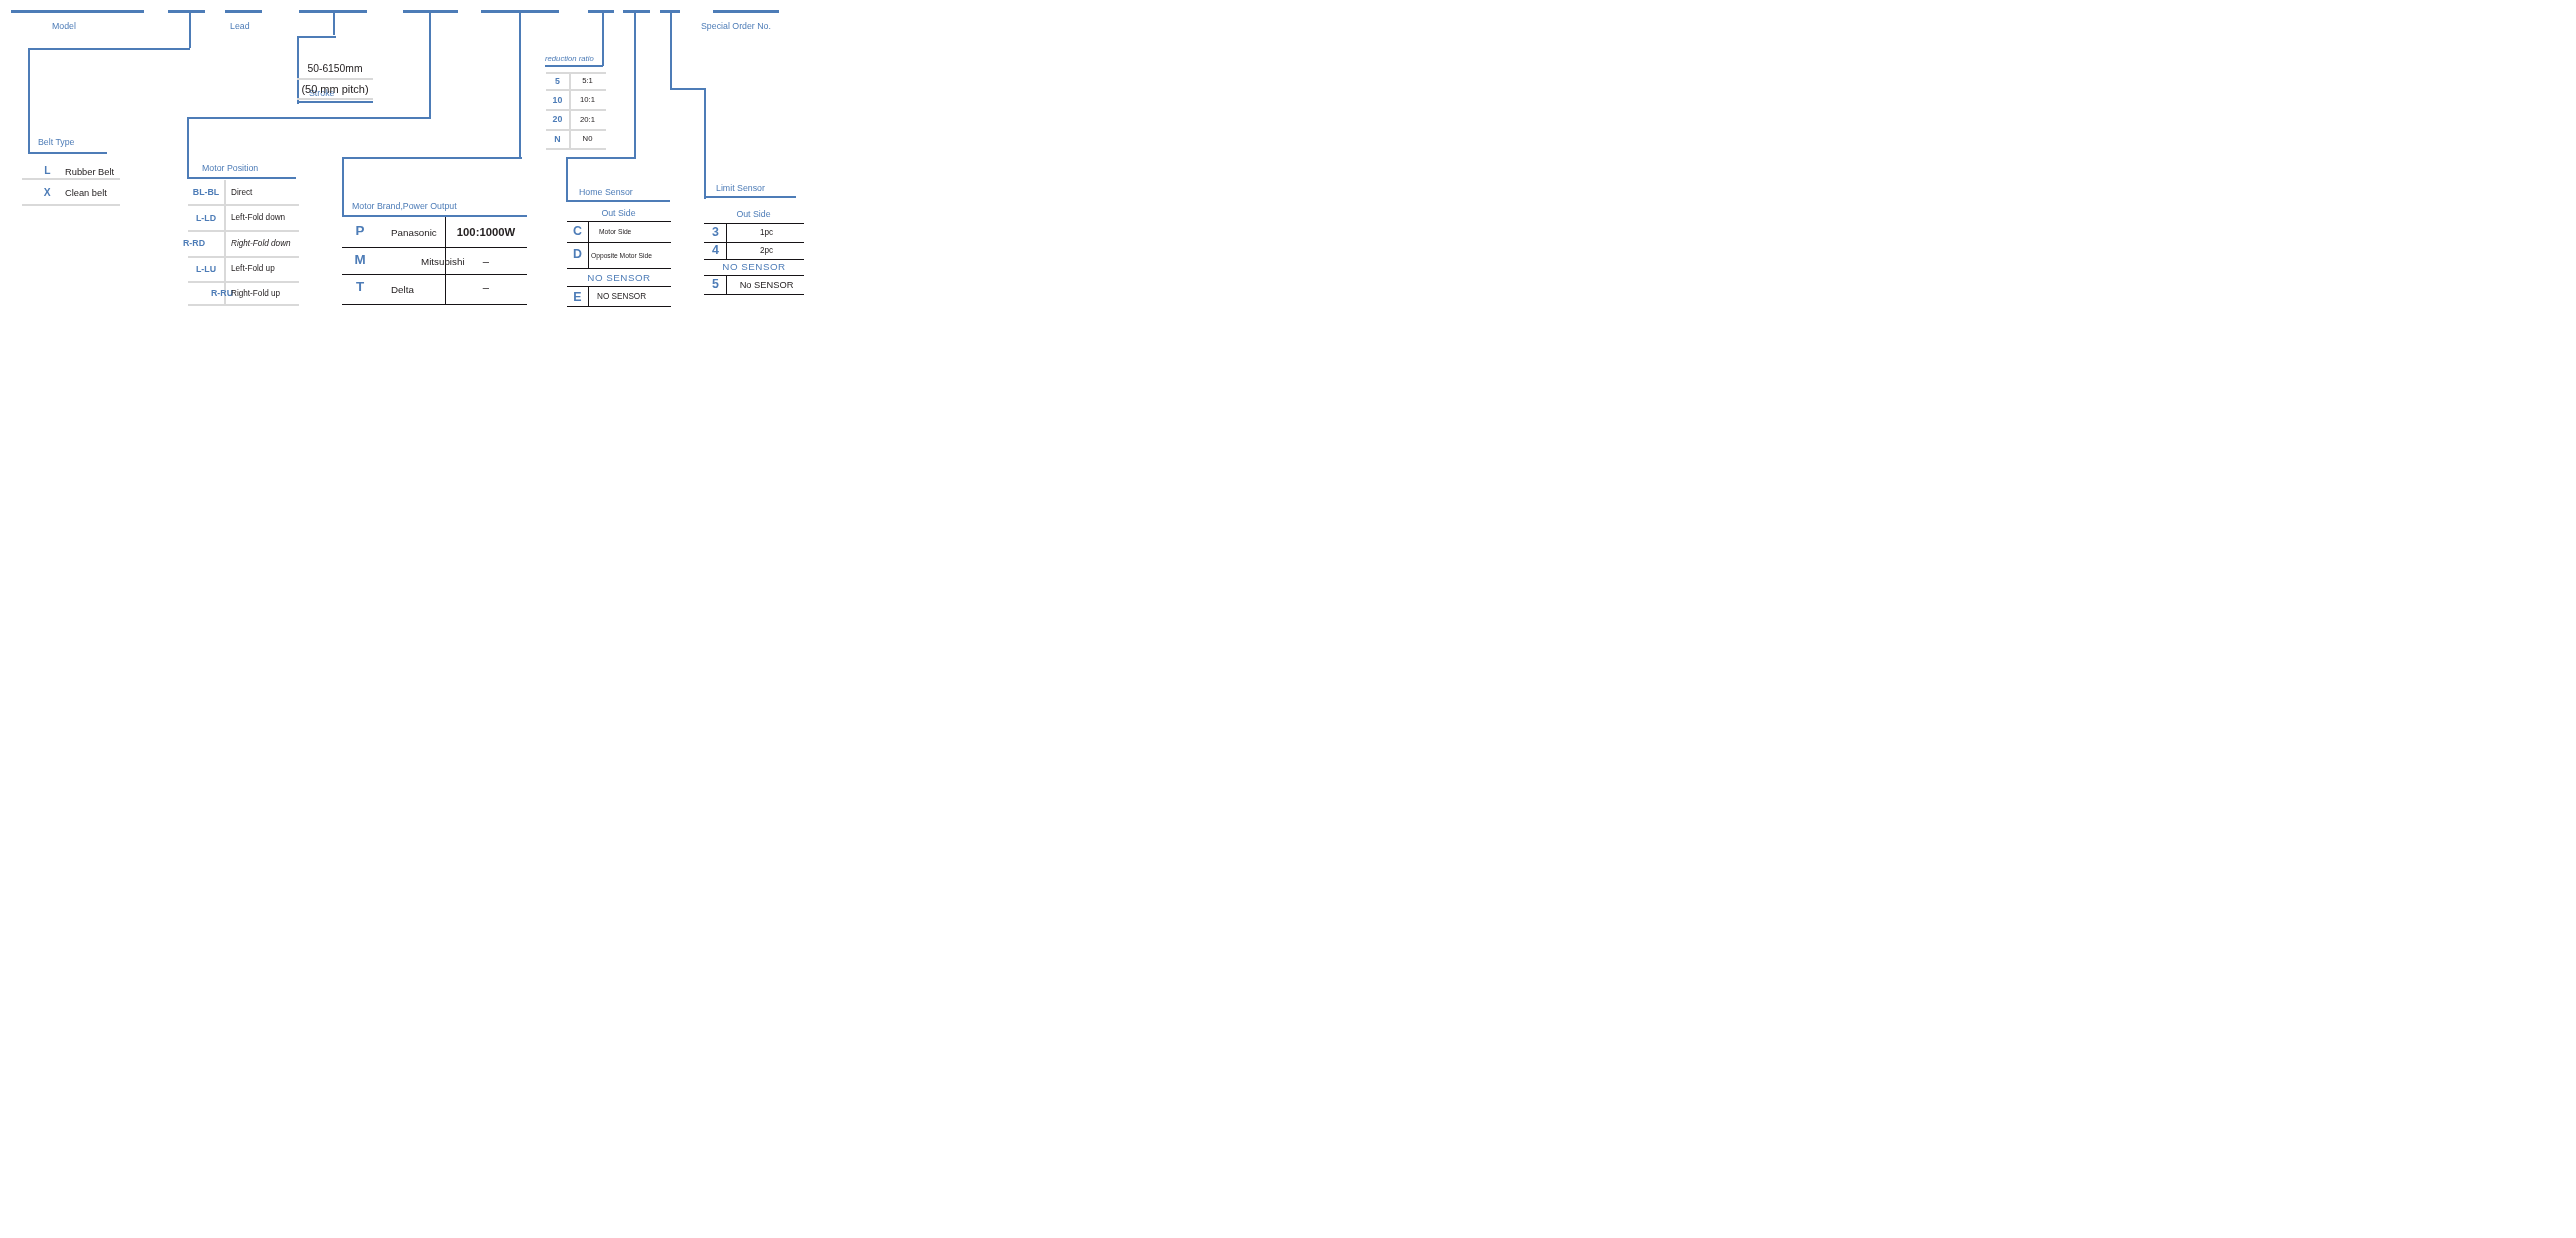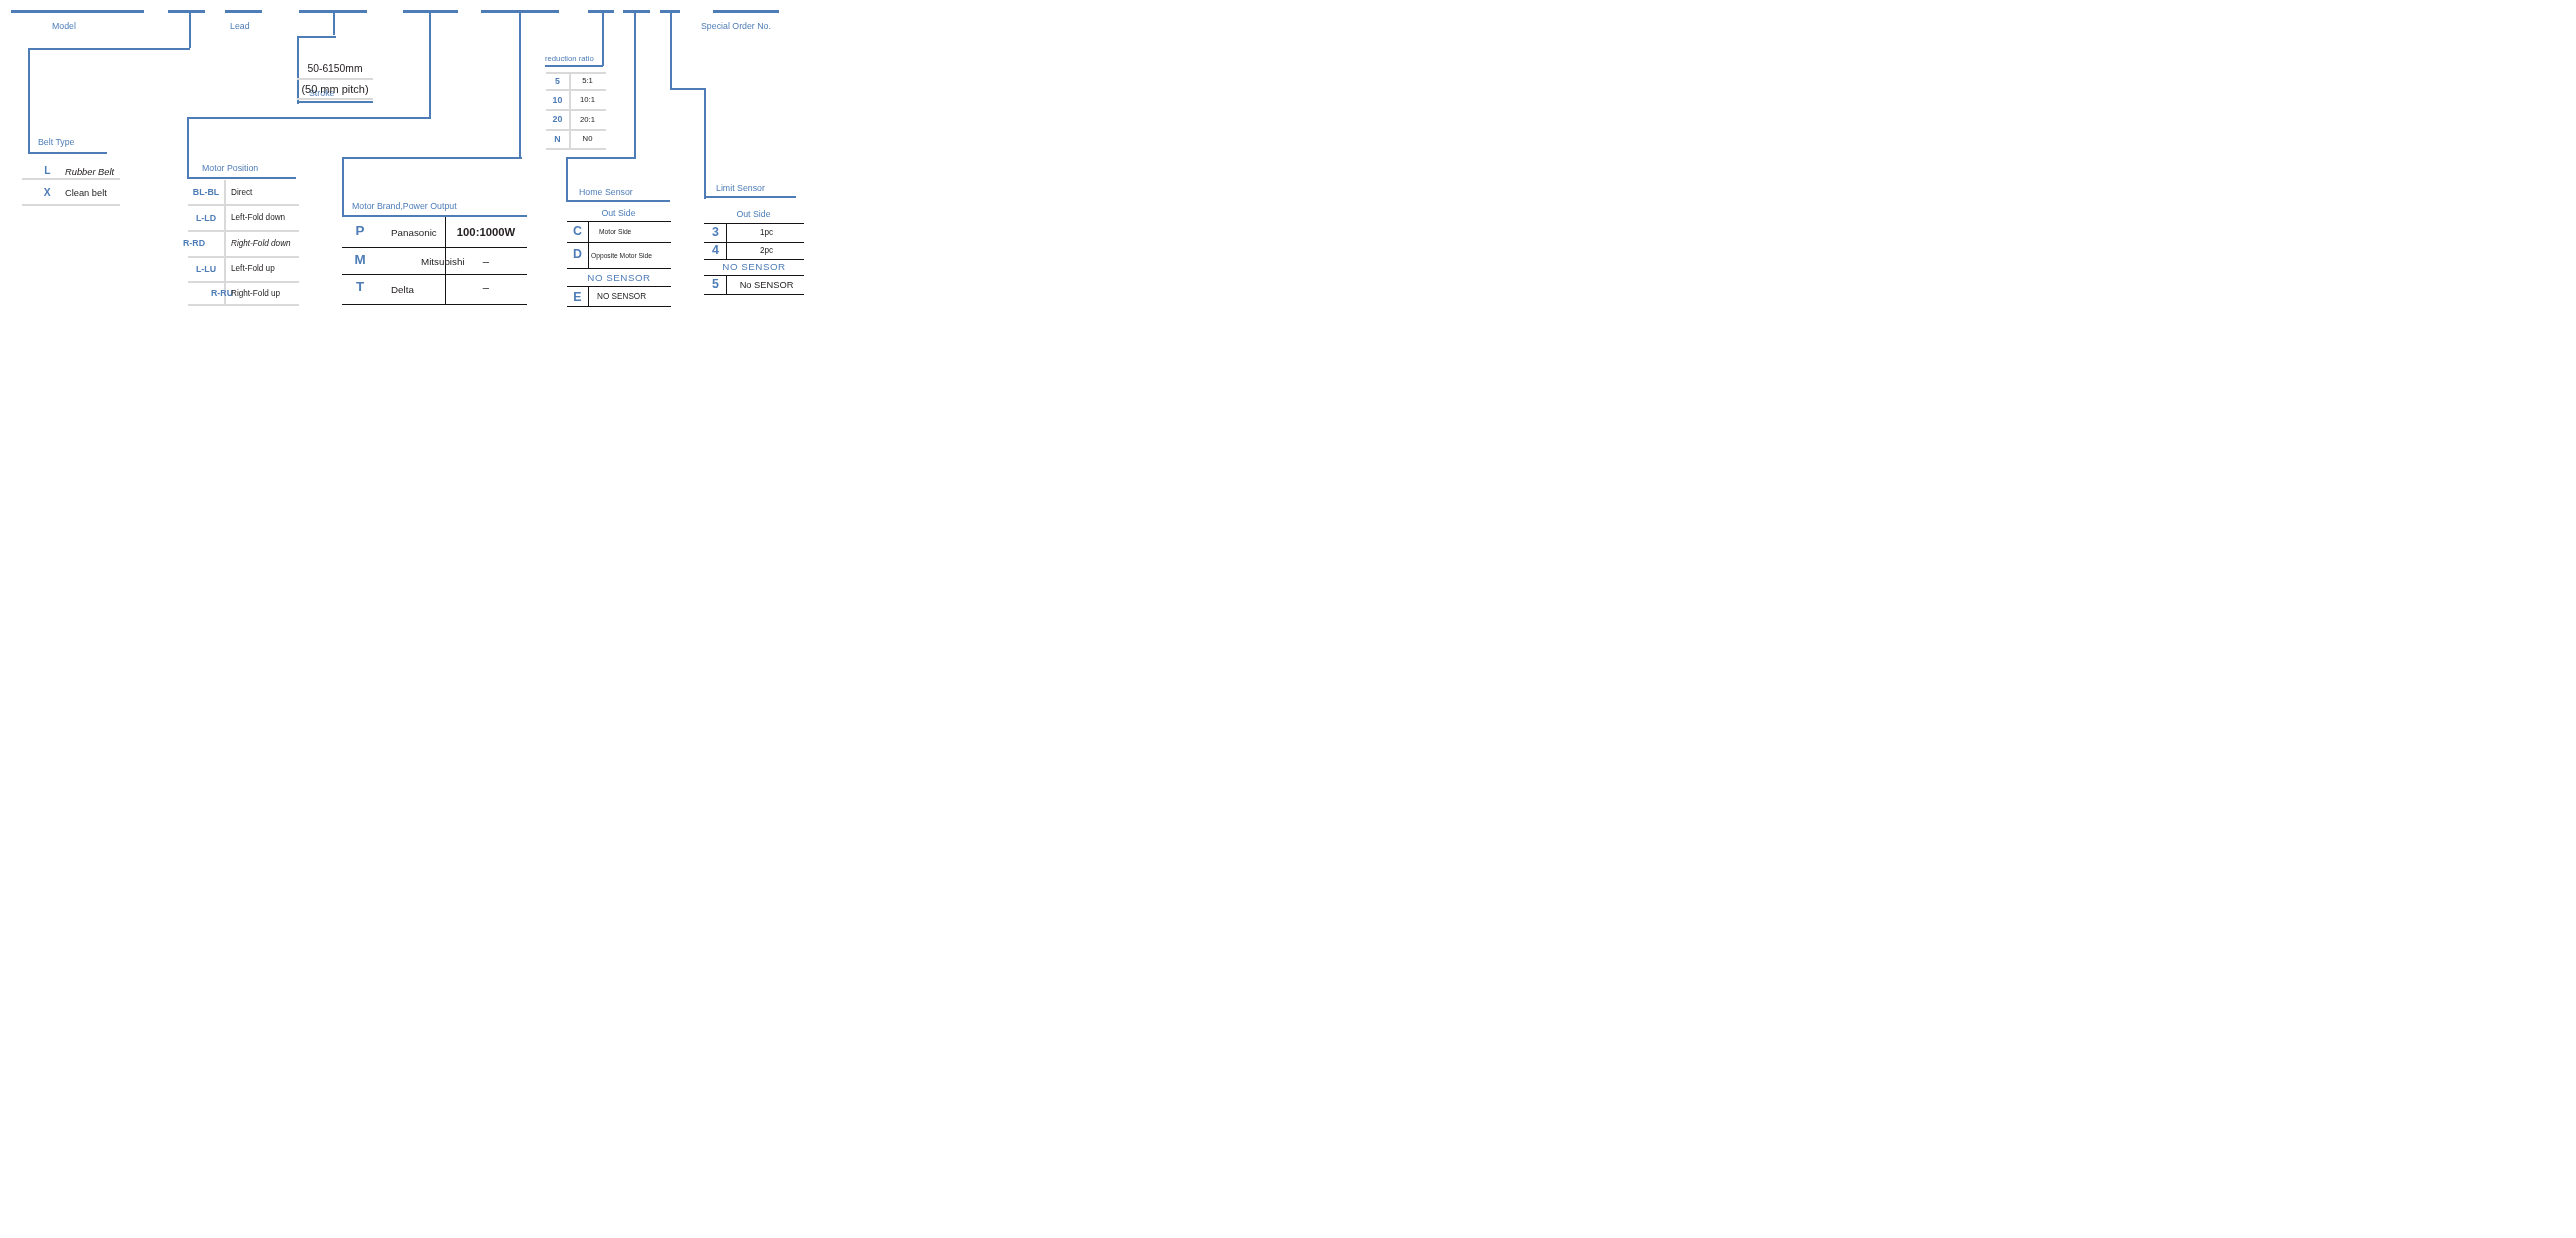--- a/index.html
+++ b/index.html
@@ -4,21 +4,21 @@
 <style>
   html,body{margin:0;padding:0;background:#ffffff;}
   #canvas{
     position:relative;width:808px;height:361px;background:#ffffff;overflow:hidden;
     font-family:"Liberation Sans","DejaVu Sans",sans-serif;
   }
   .ln{position:absolute;background:#4d7cb7;}
   .gray{position:absolute;background:#d9d9d9;}
   .blk{position:absolute;background:#161316;}
   .hdr{position:absolute;color:#4d7cb7;font-size:8.8px;white-space:nowrap;}
-  .hdr-sm{position:absolute;color:#4d7cb7;font-size:7.7px;white-space:nowrap;}
+  .hdr-sm{position:absolute;color:#4d7cb7;font-size:7.7px;white-space:nowrap;font-style:italic;}
   .sub{position:absolute;color:#4d7cb7;font-size:8.8px;white-space:nowrap;text-align:center;}
   .nosensor{position:absolute;color:#4d7cb7;font-size:9.8px;white-space:nowrap;text-align:center;letter-spacing:0.5px;}
   .code{position:absolute;color:#4d7cb7;font-weight:bold;text-align:center;white-space:nowrap;}
   .val{position:absolute;color:#262223;white-space:nowrap;}
   .c20{font-size:10.3px;} .c17{font-size:8.8px;} .c24{font-size:12.4px;} .c26{font-size:13.4px;}
   .v18{font-size:9.3px;} .v16{font-size:8.2px;} .v15{font-size:7.7px;} .v13{font-size:6.7px;} .v19{font-size:9.8px;}
   .ctr{text-align:center;}
   .pow{font-weight:600;}
 </style>
 </head>
@@ -41,21 +41,21 @@
   <div class="hdr" style="left:230px;top:20.6px;">Lead</div>
   <div class="hdr" style="left:701px;top:21px;">Special Order No.</div>
 
   <div class="ln" style="left:189px;top:13.4px;width:2.1px;height:35px;"></div>
   <div class="ln" style="left:28px;top:48px;width:162px;height:2.1px;"></div>
   <div class="ln" style="left:28px;top:48px;width:2.1px;height:106px;"></div>
   <div class="ln" style="left:28px;top:152px;width:79px;height:2.1px;"></div>
 
   <div class="hdr" style="left:38px;top:137px;">Belt Type</div>
   <div class="code c20" style="left:37px;top:165px;width:20.6px;">L</div>
-  <div class="val v18" style="left:65px;top:167px;font-style:italic;">Rubber Belt</div>
+  <div class="val v18" style="left:65px;top:167px;">Rubber Belt</div>
   <div class="gray" style="left:22px;top:178px;width:98px;height:1.5px;"></div>
   <div class="code c20" style="left:37px;top:187px;width:20.6px;">X</div>
   <div class="val v18" style="left:65px;top:188px;">Clean belt</div>
   <div class="gray" style="left:22px;top:204px;width:98px;height:1.5px;"></div>
 
   <div class="ln" style="left:333px;top:13.4px;width:2.1px;height:22px;"></div>
   <div class="ln" style="left:297px;top:36px;width:39px;height:2.1px;"></div>
   <div class="ln" style="left:297px;top:36px;width:2.1px;height:68px;"></div>
   <div class="ln" style="left:297px;top:101px;width:76px;height:2.1px;"></div>
 

